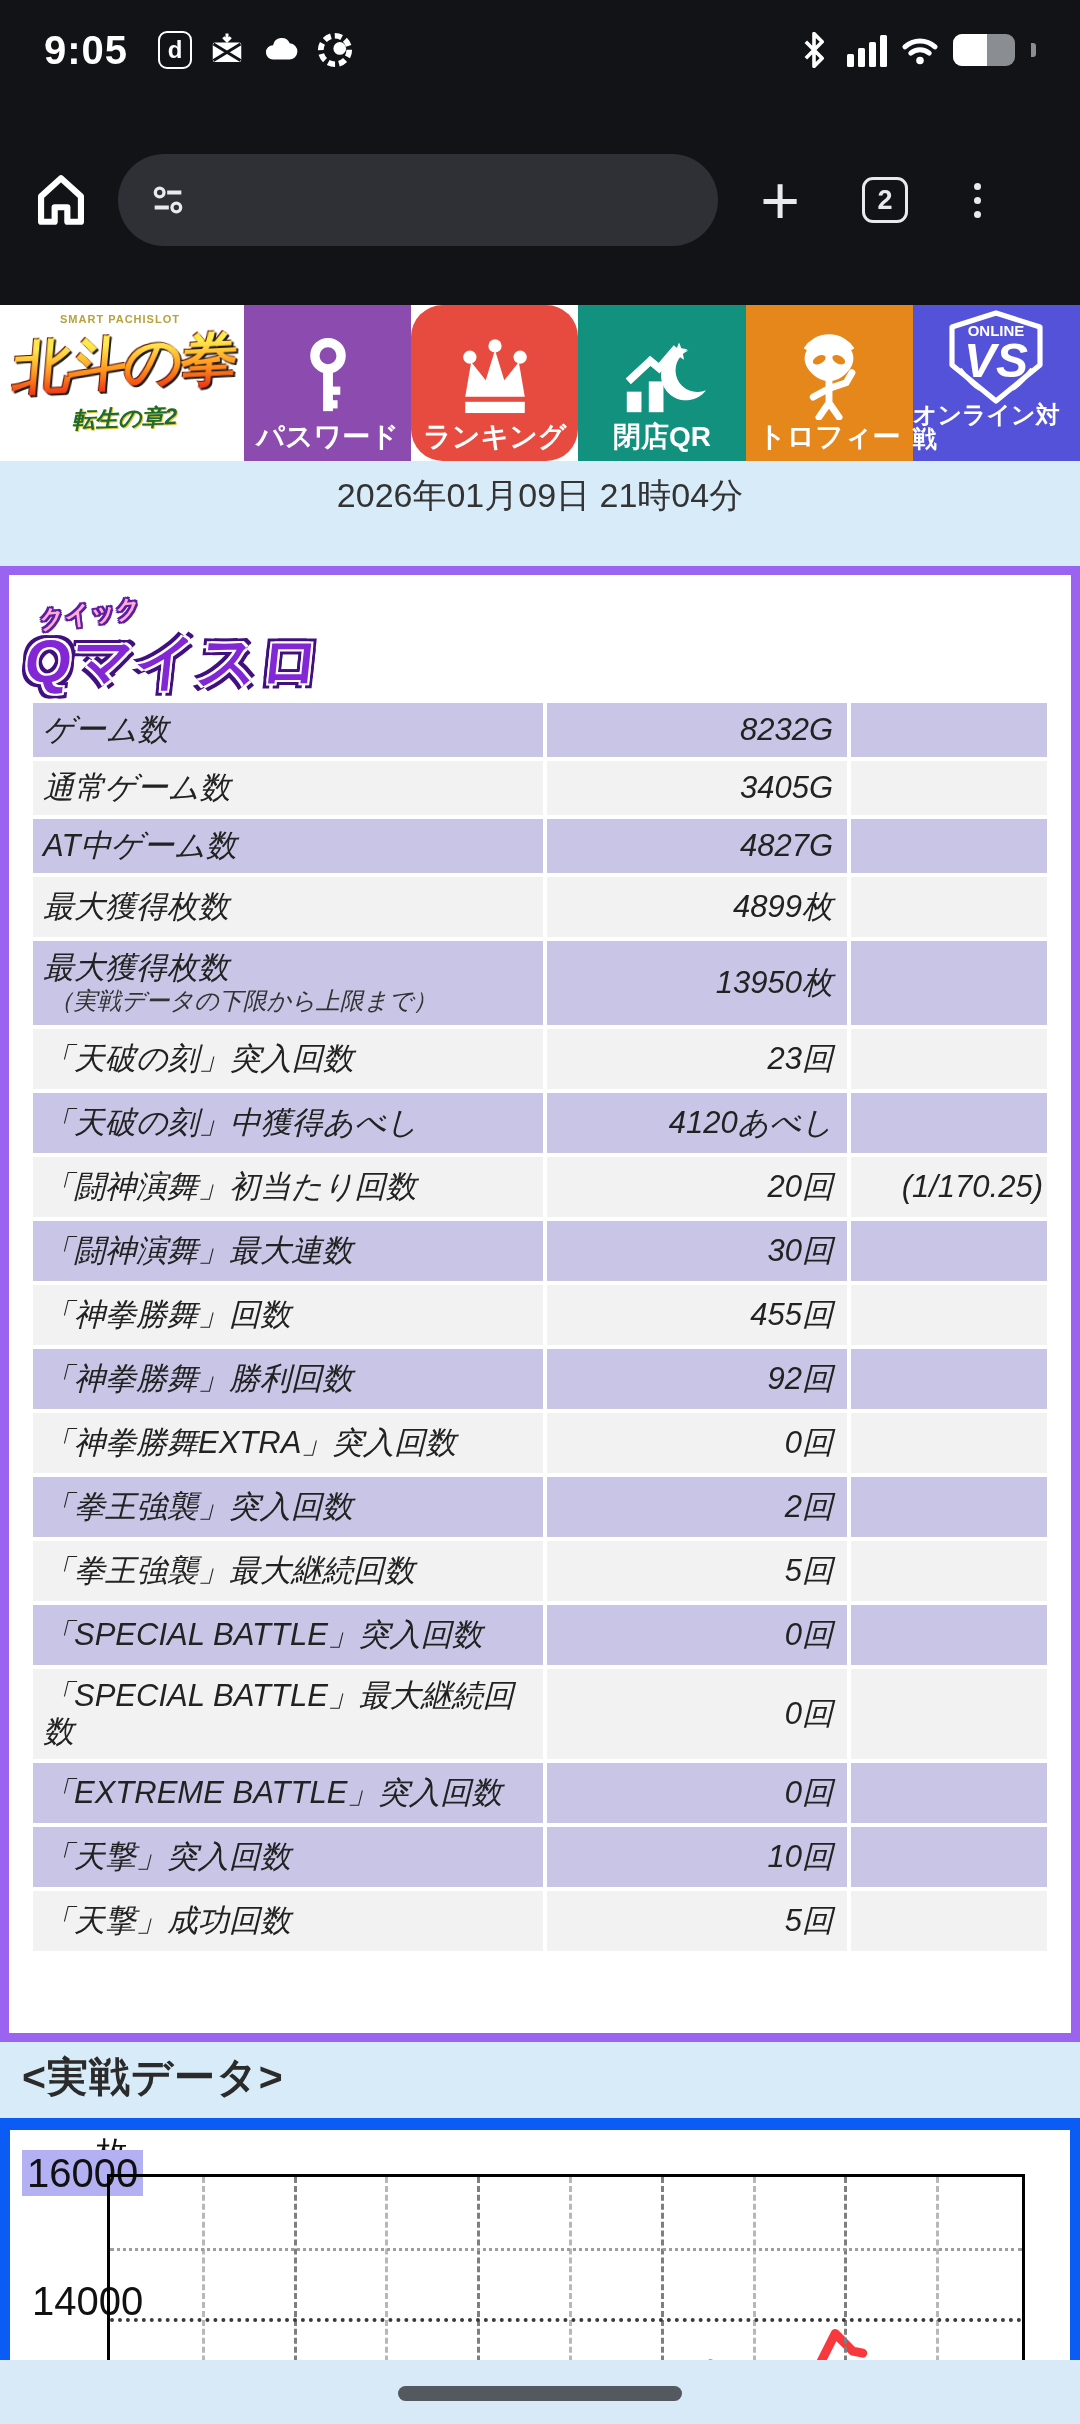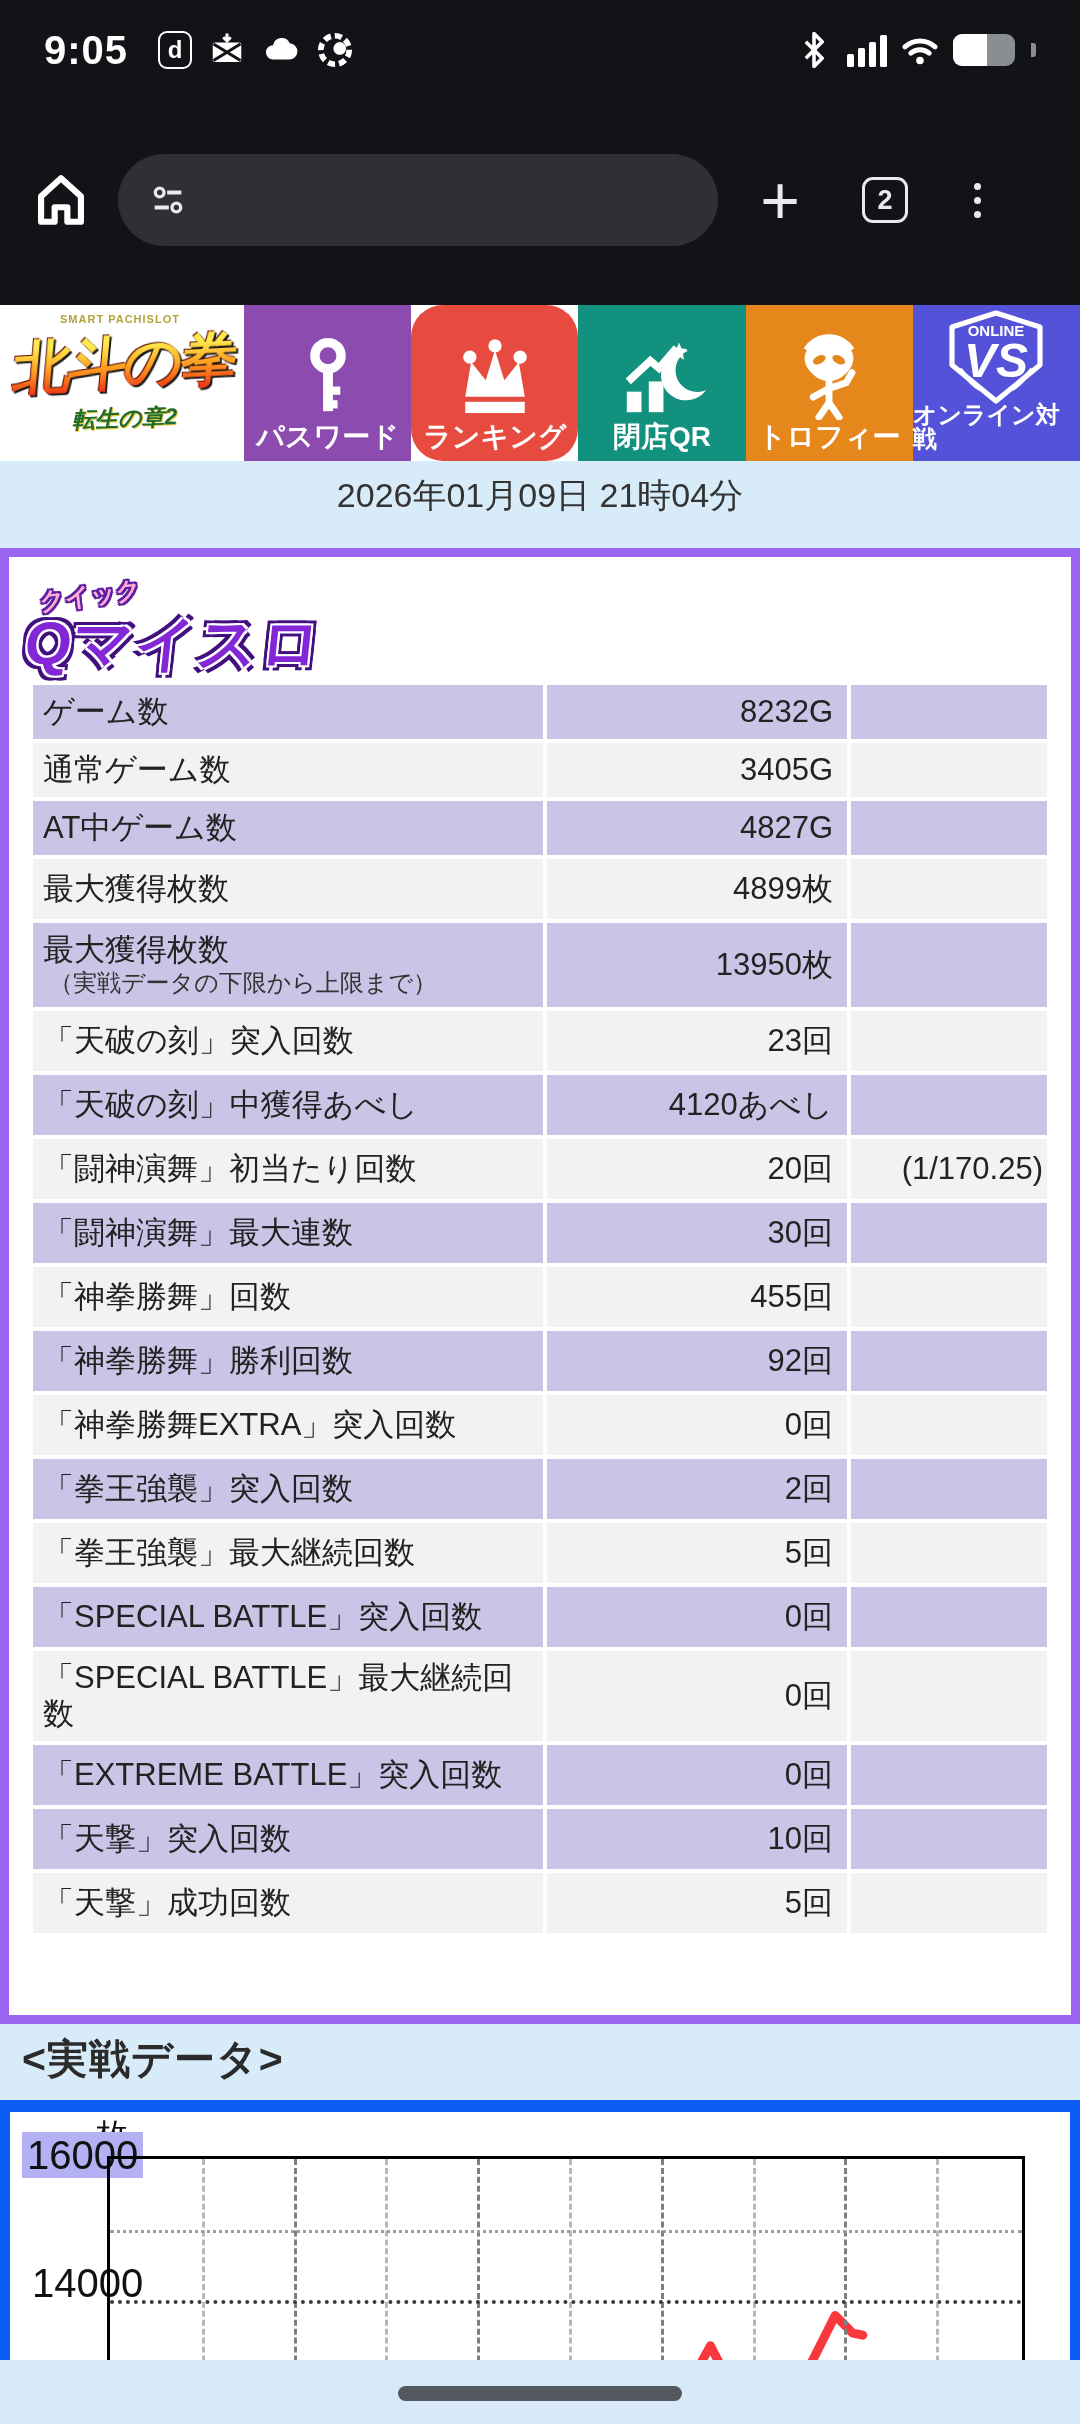--- a/index.html
+++ b/index.html
@@ -51,37 +51,37 @@
     filter:drop-shadow(2px 2px 0 #1c1c1c) drop-shadow(-1px -1px 0 #5f0c00); }
   .logo-sub { font-size:23px; font-weight:700; font-style:italic; color:#1d6b30;
     text-shadow:1px 1px 0 #e8c830; margin-left:58px; transform:rotate(-2deg); display:inline-block; }
   .nav-btn { flex:1; display:flex; flex-direction:column; align-items:center;
     justify-content:flex-end; padding-bottom:10px; cursor:pointer; }
   .nav-ic { height:92px; display:flex; align-items:center; justify-content:center; }
   .nav-label { color:#fff; font-size:28px; font-weight:700; line-height:1; }
   .nav-label.small { font-size:24px; }
 
   
-  .date-bar { height:87px; background:#d7ebf8; text-align:center; padding-top:12px; }
+  .date-bar { height:105px; background:#d7ebf8; text-align:center; padding-top:12px; }
   .date-text { font-size:34px; color:#333; }
 
   
   .q-panel { height:1476px; border:9px solid #9a64f0; background:#fff; overflow:hidden; }
   .q-logo { padding:22px 0 10px 16px; height:122px; }
   .q-logo-small { display:inline-block; font-size:25px; font-weight:900; color:#ffaad8;
     text-shadow:2px 0 0 #5c1fa0,-2px 0 0 #5c1fa0,0 2px 0 #5c1fa0,0 -2px 0 #5c1fa0,
       2px 2px 0 #5c1fa0,-2px -2px 0 #5c1fa0,2px -2px 0 #5c1fa0,-2px 2px 0 #5c1fa0;
     transform:rotate(-7deg); margin-left:14px; }
   .q-logo-main { display:block; font-size:60px; font-weight:900; letter-spacing:1px;
     color:#8326d6; margin-top:-8px;
     text-shadow:-2px -2px 0 #fff,2px -2px 0 #fff,-2px 2px 0 #fff,2px 2px 0 #fff,
       -5px 5px 0 #42107e,5px 5px 0 #42107e,5px -5px 0 #42107e,-5px -5px 0 #42107e;
     transform:skewX(-6deg); width:420px; }
 
-  table.stats { border-collapse:separate; border-spacing:4px; width:1022px; margin:2px auto 0; }
+  table.stats { border-collapse:separate; border-spacing:4px; width:1022px; margin:2px auto 0;font-style:italic; }
   table.stats td { font-size:31px; color:#222; vertical-align:middle; }
   td.c-label { width:510px; text-align:left; padding:9px 4px 9px 10px; line-height:36px; }
   td.c-value { width:300px; text-align:right; padding:9px 14px 9px 4px; }
   td.c-extra { width:196px; text-align:right; padding:9px 4px; font-size:30px; }
   tr.row-purple td { background:#c9c5e6; }
   tr.row-gray td { background:#f2f2f2; }
   .note { display:block; font-size:24px; color:#333; line-height:30px; padding-left:6px; }
 
   
   .jissen-head { height:76px; background:#d7ebf8; padding:8px 0 0 22px; }

